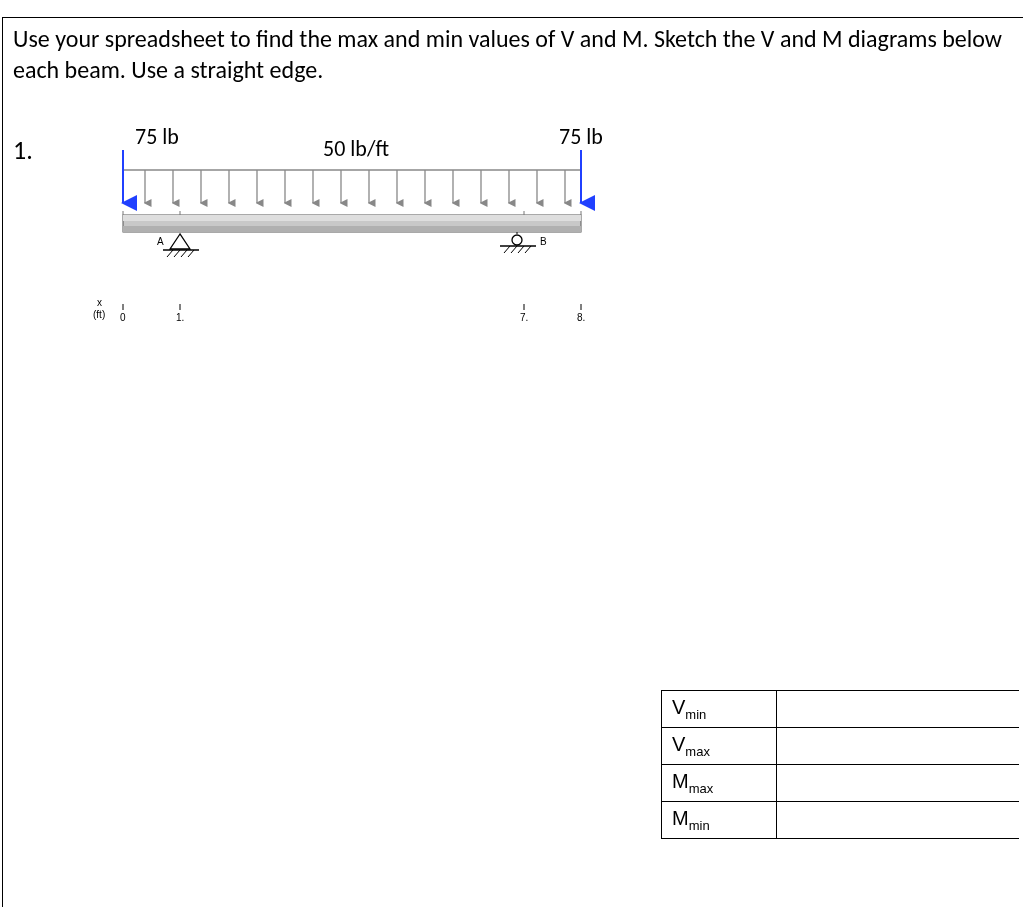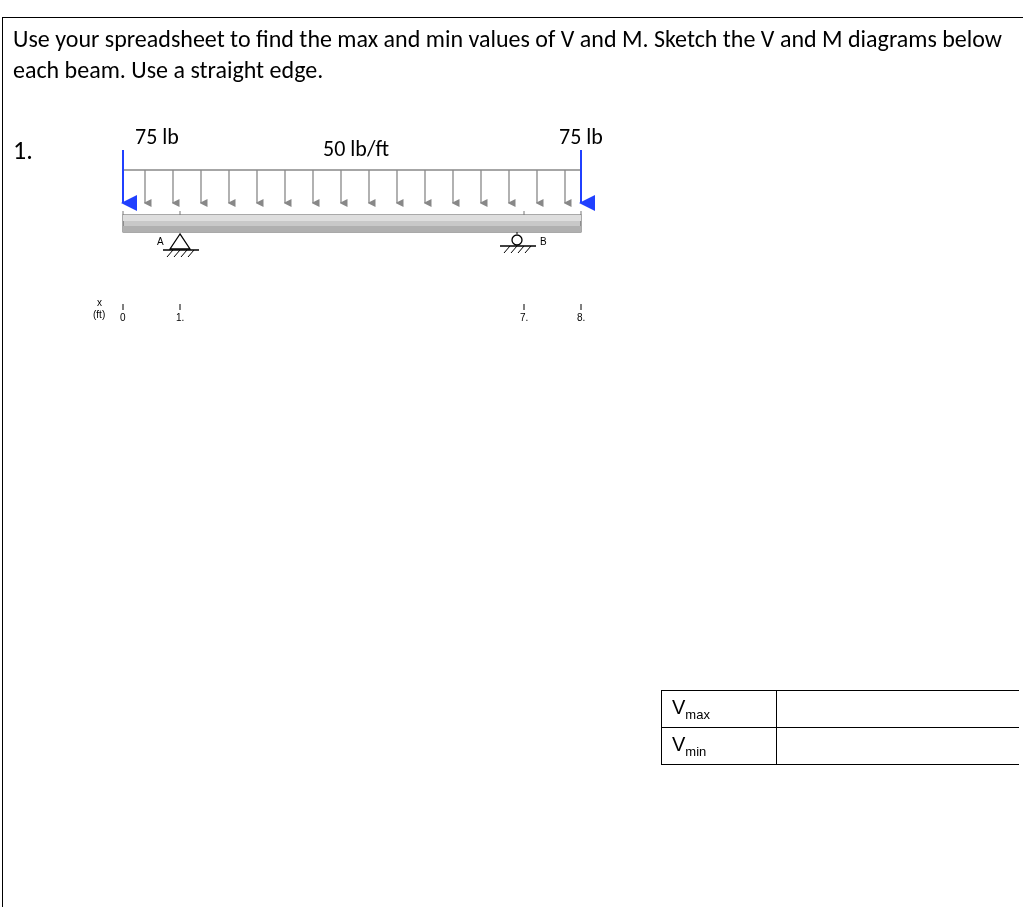--- a/index.html
+++ b/index.html
@@ -168,23 +168,31 @@
         <text x="427" y="195">7.</text>
         <line x1="488" y1="178" x2="488" y2="184" stroke="#000"></line>
         <text x="484" y="195">8.</text>
       </g>
     </svg>
   </div>
 
   <table class="answer-table">
     <tbody>
         <tr>
+      <td><span class="sym">V</span><span class="sub">min</span></td>
+      <td></td>
+    </tr>
+    <tr>
       <td><span class="sym">V</span><span class="sub">max</span></td>
       <td></td>
     </tr>
     <tr>
-      <td><span class="sym">V</span><span class="sub">min</span></td>
+      <td><span class="sym">M</span><span class="sub">max</span></td>
+      <td></td>
+    </tr>
+    <tr>
+      <td><span class="sym">M</span><span class="sub">min</span></td>
       <td></td>
     </tr>
   </tbody>
     </table>
 
 </div>
 
 </body></html>

